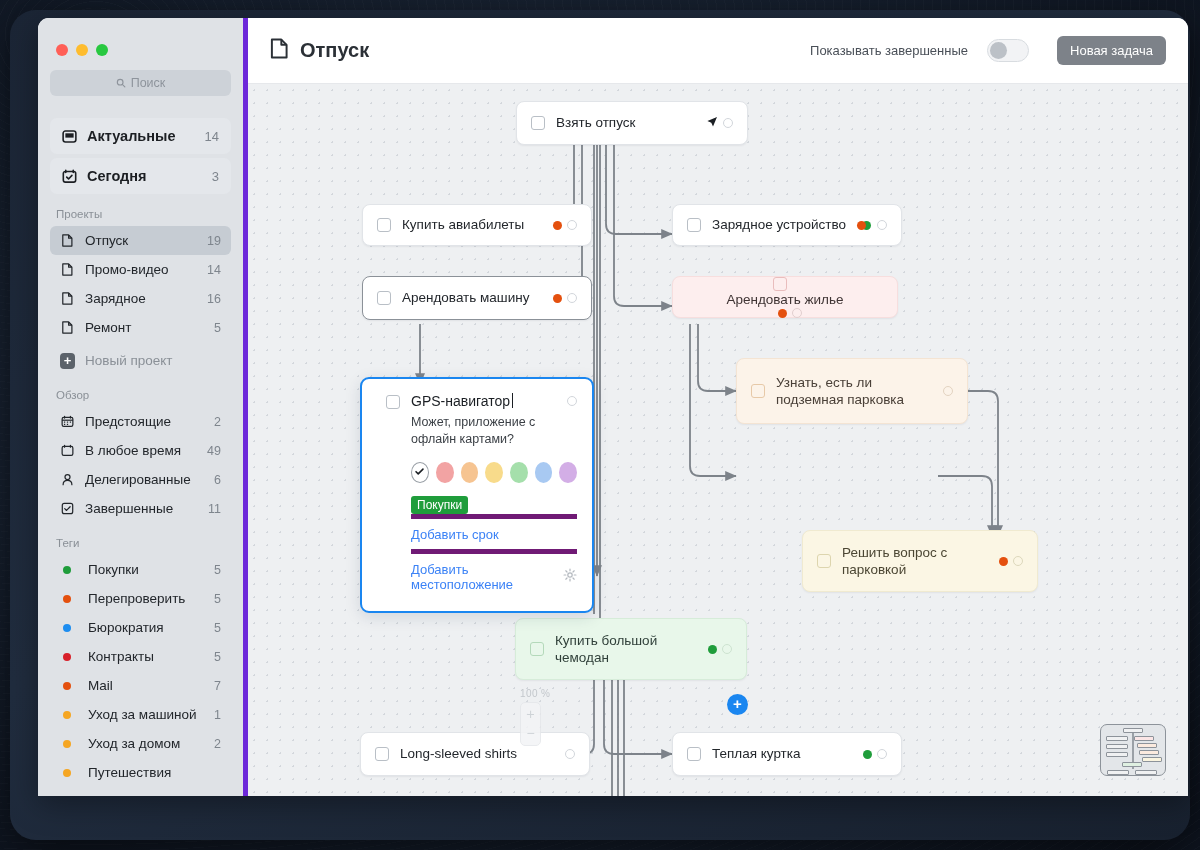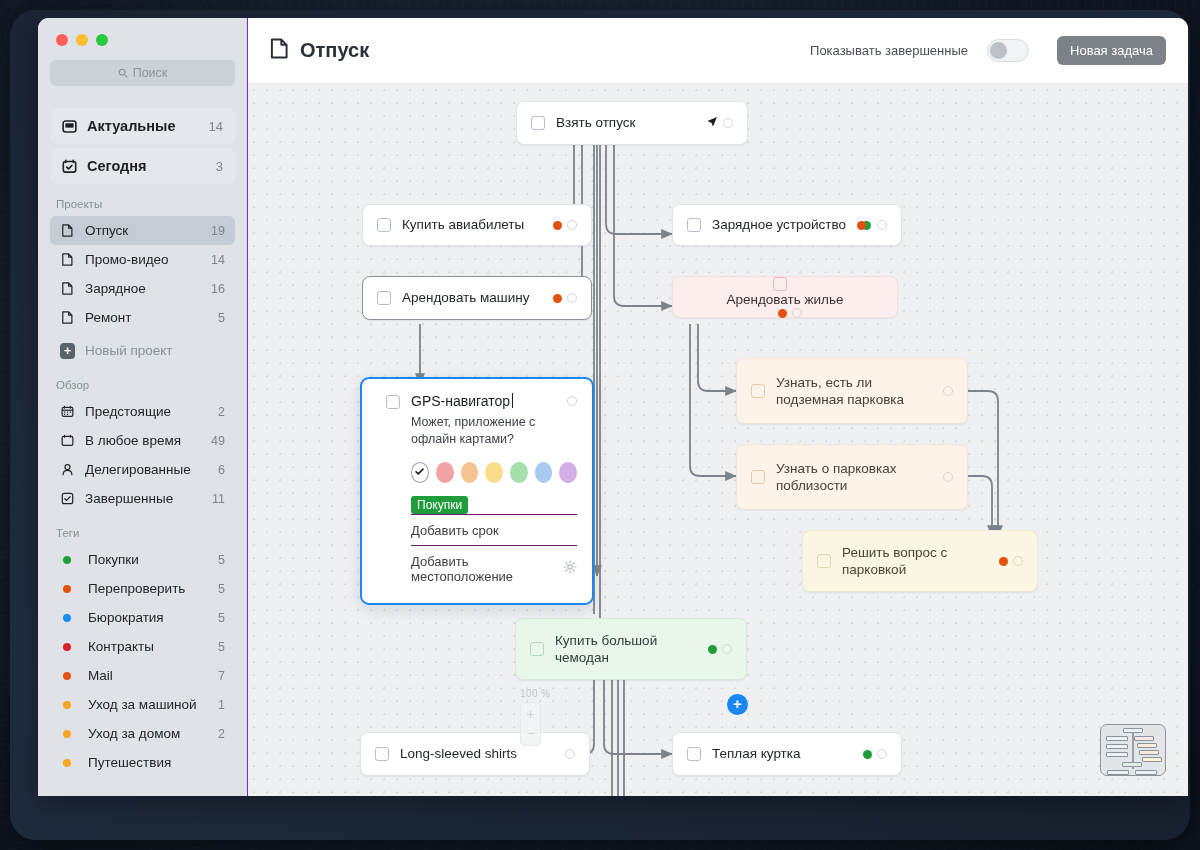--- a/index.html
+++ b/index.html
@@ -38,22 +38,22 @@
     border-radius: 11px 11px 0 0;
     overflow: hidden;
     display: flex;
     box-shadow: 0 8px 30px rgba(0,0,0,.35);
   }
 
   
   #sidebar {
     width: 210px; flex: 0 0 210px; height: 100%;
     background: #dfe2e6;
-    border-right: 1px solid #6d28d9;
-    padding: 0 12px;
+    border-right: 5px solid #6d28d9;
+    padding: 10px 12px;
     position: relative;
   }
   .traffic { display: flex; gap: 8px; padding: 16px 0 14px 6px; }
   .tl { width: 12px; height: 12px; border-radius: 50%; }
 
   .search {
     height: 26px; border-radius: 6px; background: #cdd2d8;
     display: flex; align-items: center; justify-content: center;
     gap: 5px; color: #8e949c; font-size: 12.5px; margin-bottom: 22px;
     cursor: text;
@@ -171,22 +171,22 @@
   .sw { width: 21px; height: 21px; border-radius: 50%; }
   .sw.check {
     border: 1.4px solid #9aa0a7; background: #fff;
     display: flex; align-items: center; justify-content: center;
   }
   .tagchip {
     display: inline-block; background: #1f9d3b; color: #fff; font-size: 12px;
     padding: 2px 6px; border-radius: 3px; margin: 13px 0 0 25px;
   }
   .fieldline {
-    margin-left: 25px; border-top: 1px solid #701a75; padding: 8px 0 7px;
-    font-size: 13px; color: #404040;
+    margin-left: 25px; border-top: 5px solid #701a75; padding: 8px 0 7px;
+    font-size: 13px; color: #3b82f6;
   }
   .fieldline:first-of-type { margin-top: 10px; }
   #gearwrap { display: flex; align-items: center; }
   #gear { margin-left: auto; color: #b4b9bf; }
   #addbtn {
     position: absolute; left: 479px; top: 610px;
     width: 21px; height: 21px; border-radius: 50%;
     background: #1a86f0; color: #fff; font-size: 15px; line-height: 20px;
     text-align: center; font-weight: bold;
   }
@@ -511,27 +511,20 @@
         </div>
 
         <div class="card peach" style="left:488px; top:274px; width:232px; height:66px;">
           <span class="cb"></span>
           <span class="txt" style="color:#4a4038">Узнать, есть ли подземная парковка</span>
           <span class="meta">
             <span class="hollow" style="border-color:#e3d3c1"></span>
           </span>
         </div>
 
-        <div class="card peach" style="left:488px; top:360px; width:232px; height:66px;">
-          <span class="cb"></span>
-          <span class="txt" style="color:#4a4038">Узнать о парковках поблизости</span>
-          <span class="meta">
-            <span class="hollow" style="border-color:#e3d3c1"></span>
-          </span>
-        </div>
 
         <div class="card cream" style="left:554px; top:446px; width:236px; height:62px;">
           <span class="cb"></span>
           <span class="txt" style="color:#4b4633">Решить вопрос с парковкой</span>
           <span class="meta">
             <span class="tg" style="background:#e4500e"></span>
             <span class="hollow" style="border-color:#ddd8bc"></span>
           </span>
         </div>
 

